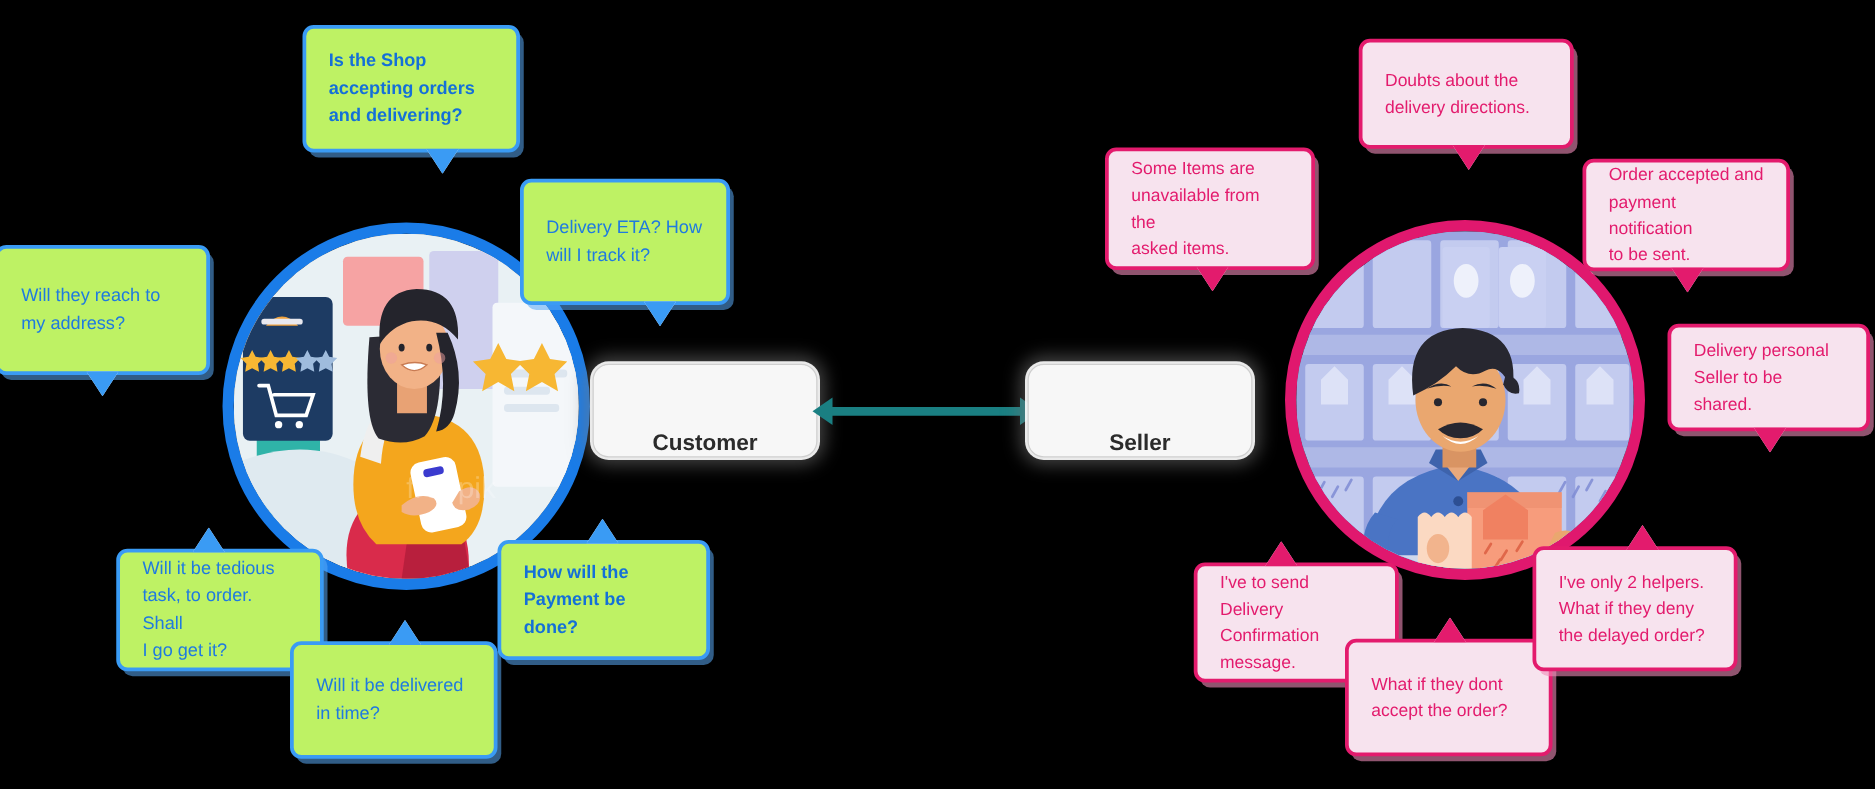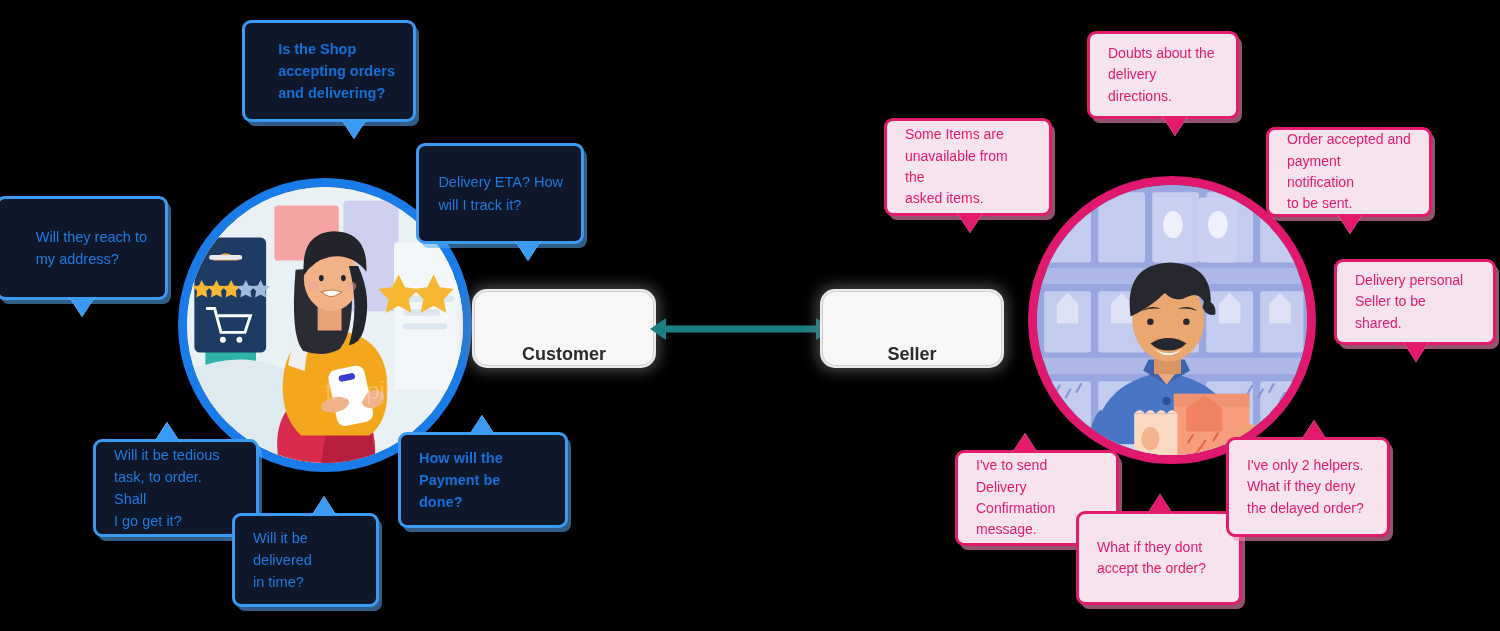--- a/index.html
+++ b/index.html
@@ -17,25 +17,24 @@
     box-sizing:border-box;
     border-radius:9px;
     display:flex;
     align-items:center;
     padding:14px 18px;
     line-height:1.52;
   }
   .bubble .txt{ display:block; white-space:pre-line; }
 
   .bubble.blue{
-    background:#0f172a;
+    background:#bef264;
     border:3px solid #3a9bf4;
     color:#1f7ae0;
     box-shadow:4px 5px 0 -1px rgba(90,170,245,.55);
-    justify-content:flex-end;
   }
   .bubble.blue.bold .txt{ font-weight:bold; color:#1470d8; }
 
   .bubble.pink{
     background:#f7e3ee;
     border:3px solid #e31b6d;
     color:#e31b6d;
     box-shadow:4px 5px 0 -1px rgba(240,140,185,.6);
   }
 
@@ -306,40 +305,40 @@
     <span class="tail down" style="left:96px;"></span>
   </div>
 
   <div class="bubble blue" style="left:93px;top:439px;width:166px;height:98px;font-size:14.5px;">
     <span class="txt">Will it be tedious
 task, to order. Shall
 I go get it?</span>
     <span class="tail up" style="left:58px;"></span>
   </div>
 
-  <div class="bubble blue" style="left:232px;top:513px;width:147px;height:94px;font-size:14.5px;">
+  <div class="bubble blue" style="left:232px;top:513px;width:166px;height:94px;font-size:14.5px;">
     <span class="txt">Will it be delivered
 in time?</span>
     <span class="tail up" style="left:76px;"></span>
   </div>
 
   <div class="bubble blue bold" style="left:398px;top:432px;width:170px;height:96px;font-size:14.5px;">
     <span class="txt">How will the
 Payment be done?</span>
     <span class="tail up" style="left:68px;"></span>
   </div>
 
   <div class="bubble pink" style="left:884px;top:118px;width:168px;height:98px;font-size:14px;">
     <span class="txt">Some Items are
 unavailable from the
 asked items.</span>
     <span class="tail down" style="left:70px;"></span>
   </div>
 
-  <div class="bubble pink" style="left:1087px;top:31px;width:152px;height:88px;font-size:14px;">
+  <div class="bubble pink" style="left:1087px;top:31px;width:172px;height:88px;font-size:14px;">
     <span class="txt">Doubts about the
 delivery directions.</span>
     <span class="tail down" style="left:72px;"></span>
   </div>
 
   <div class="bubble pink" style="left:1266px;top:127px;width:166px;height:90px;font-size:14px;">
     <span class="txt">Order accepted and
 payment notification
 to be sent.</span>
     <span class="tail down" style="left:68px;"></span>

